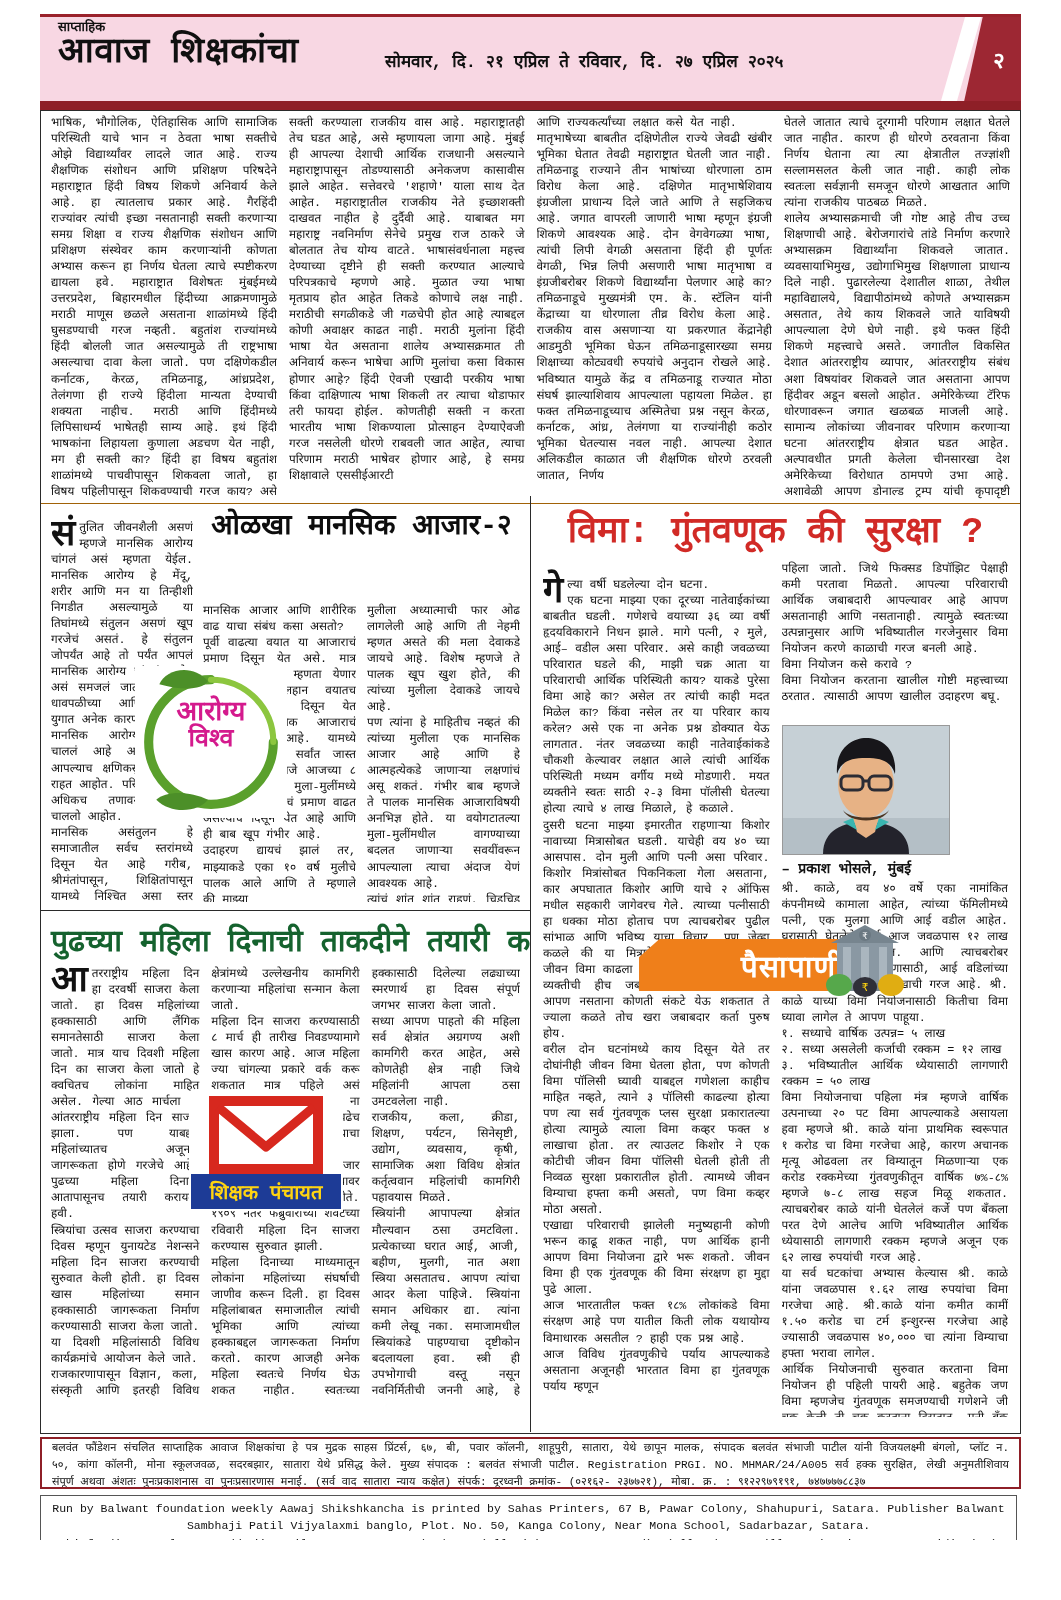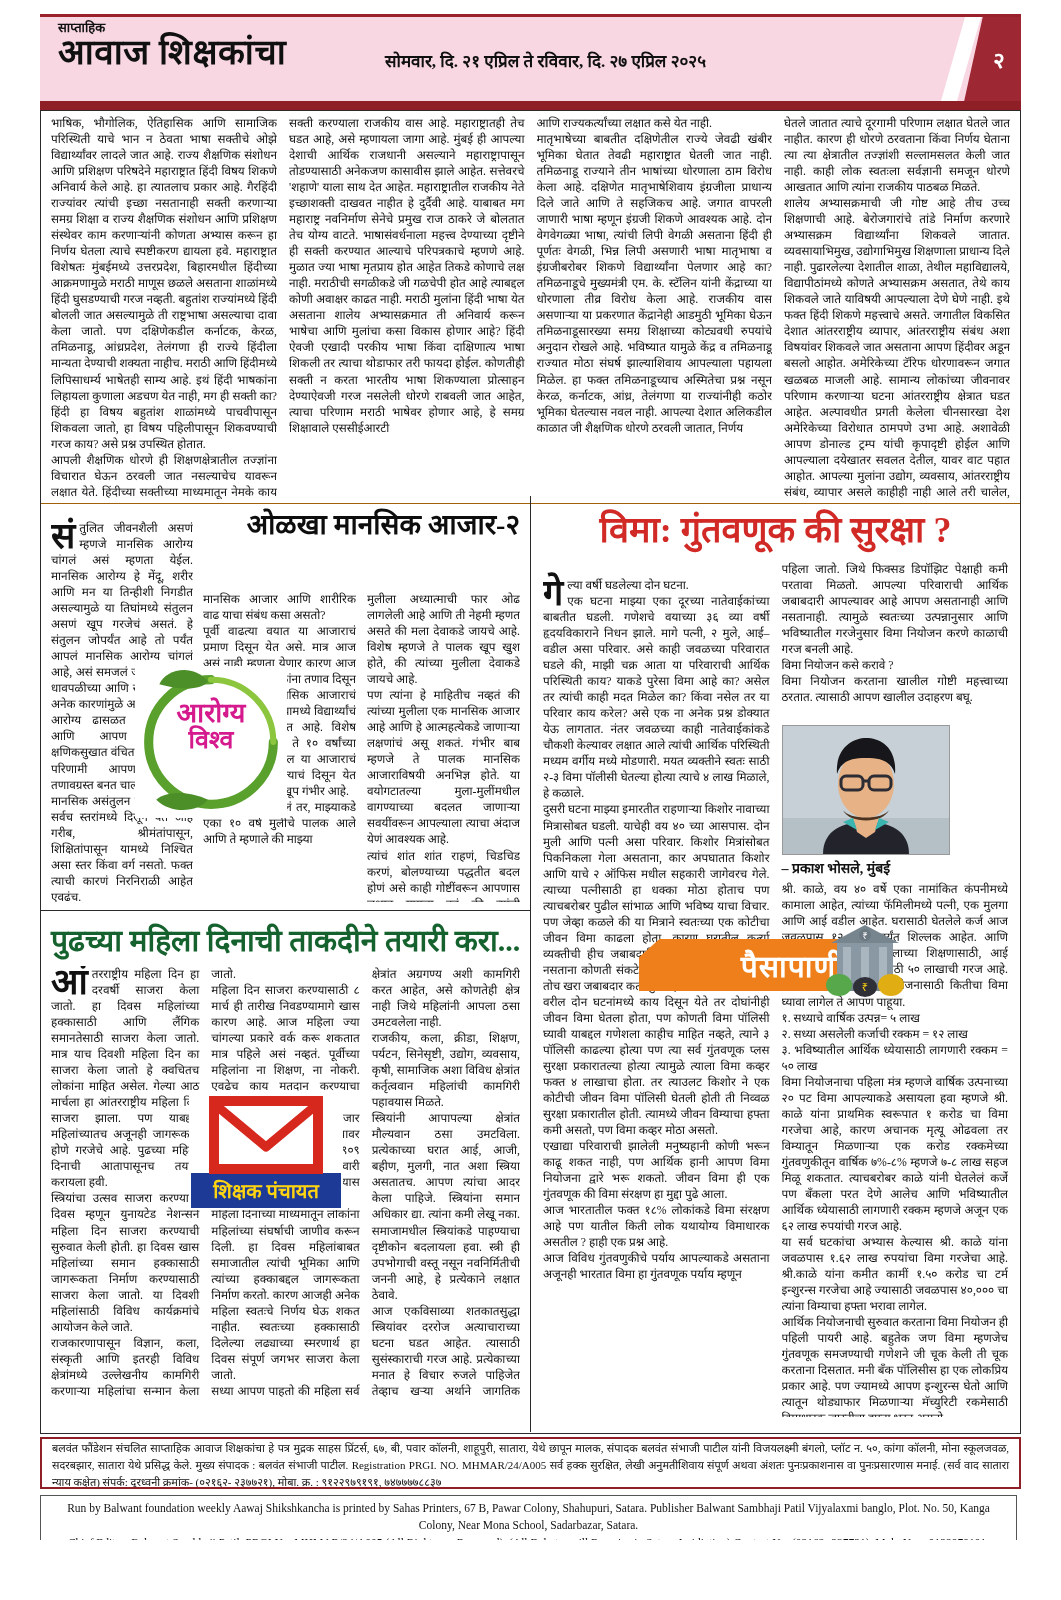--- a/index.html
+++ b/index.html
@@ -1,17 +1,17 @@
 <!DOCTYPE html>
 <html><head>
 <meta charset="utf-8">
 <style>
   html,body{margin:0;padding:0;background:#ffffff;}
   .page{position:relative;width:1061px;height:1540px;background:#fff;overflow:hidden;
-        font-family:Liberation Serif, serif;color:#111;}
+        font-family:Liberation Mono, monospace;color:#111;}
   
   .header{position:absolute;left:40px;top:14px;width:981px;height:93px;}
   .header-pink{position:relative;height:84px;background:#f8d7e3;border-top:3px solid #9a212b;overflow:hidden;}
   .header-band{height:9px;background:#8e1f27;}
   .masthead{position:absolute;left:18px;top:4px;}
   .tagline{font-size:13px;font-weight:bold;color:#111;line-height:1.1;}
   .paper-title{font-size:35px;font-weight:bold;color:#101010;line-height:1.05;letter-spacing:0.5px;text-align:center;}
   .dateline{position:absolute;left:345px;top:32px;font-size:17px;font-weight:bold;color:#101010;}
   .corner-slash{position:absolute;right:52px;top:-4px;bottom:-4px;width:16px;background:#ffffff;transform:skewX(-16deg);}
   .corner-wedge{position:absolute;right:0;top:0;bottom:0;width:58px;background:#9d2733;
@@ -30,21 +30,21 @@
   .kicker-bar{width:250px;height:4px;background:#c9262c;margin:2px auto 6px auto;}
   .ed-headline{font-size:33px;font-weight:bold;color:#1e4094;white-space:nowrap;line-height:1.1;}
   .ed-mid-cols{display:flex;gap:12px;flex:1 1 auto;overflow:hidden;}
   .ed-mid-col{flex:1 1 50%;height:100%;}
   
   .left-stack{position:absolute;left:0;top:385px;width:489px;height:936px;border-right:1px solid #2a2a2a;}
   .mental{position:relative;height:414px;padding:8px 10px;box-sizing:border-box;overflow:hidden;}
   .mental-grid{display:flex;gap:10px;height:100%;}
   .mental-intro{flex:0 0 142px;}
   .mental-right{flex:1 1 auto;display:flex;flex-direction:column;}
-  .mental-headline{font-size:28px;font-weight:bold;color:#0d0d0d;text-align:right;white-space:nowrap;margin:0 0 6px 0;}
+  .mental-headline{font-size:28px;font-weight:bold;color:#0d0d0d;text-align:center;white-space:nowrap;margin:0 0 18px 0;}
   .mental-cols{display:flex;gap:11px;flex:1 1 auto;overflow:hidden;}
   .mental-col{flex:1 1 50%;margin-top:43px;}
   .arogya-logo{position:absolute;left:94px;top:170px;width:152px;height:152px;background:#fff;}
   .arogya-text{position:absolute;left:0;top:34px;width:120px;text-align:center;color:#d41a8d;font-weight:bold;line-height:1.0;}
   .arogya-line1{font-size:27px;}
   .arogya-line2{font-size:25px;}
   
   .women{position:relative;height:520px;border-top:1px solid #2a2a2a;padding:6px 10px;box-sizing:border-box;overflow:hidden;}
   .women-headline{font-size:30px;font-weight:bold;color:#15622e;white-space:nowrap;margin:2px 0 6px 0;}
   .women-cols{columns:3;column-gap:12px;height:438px;font-size:11.8px;line-height:1.36;text-align:justify;overflow:hidden;}

